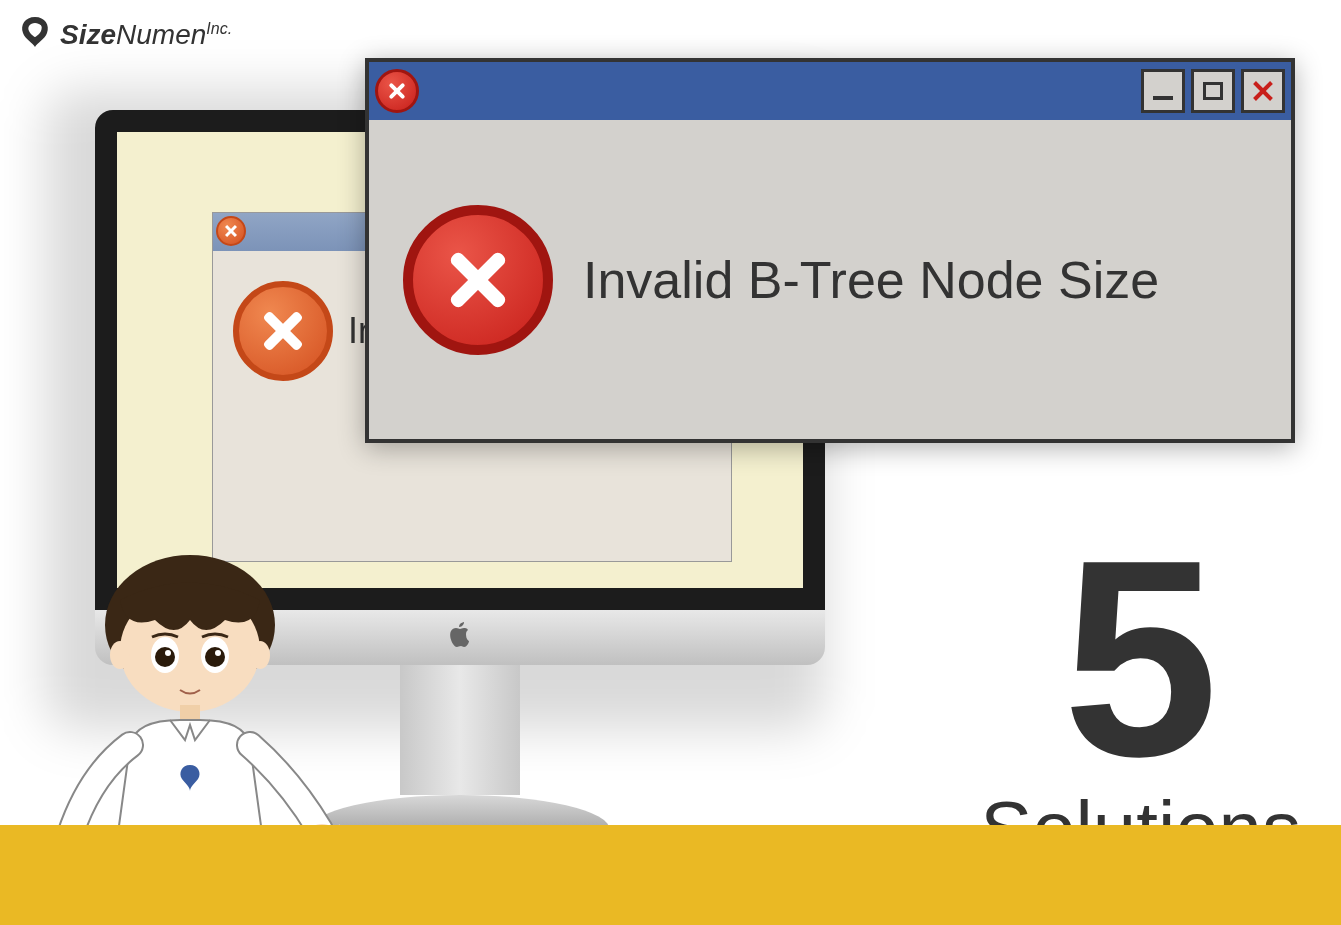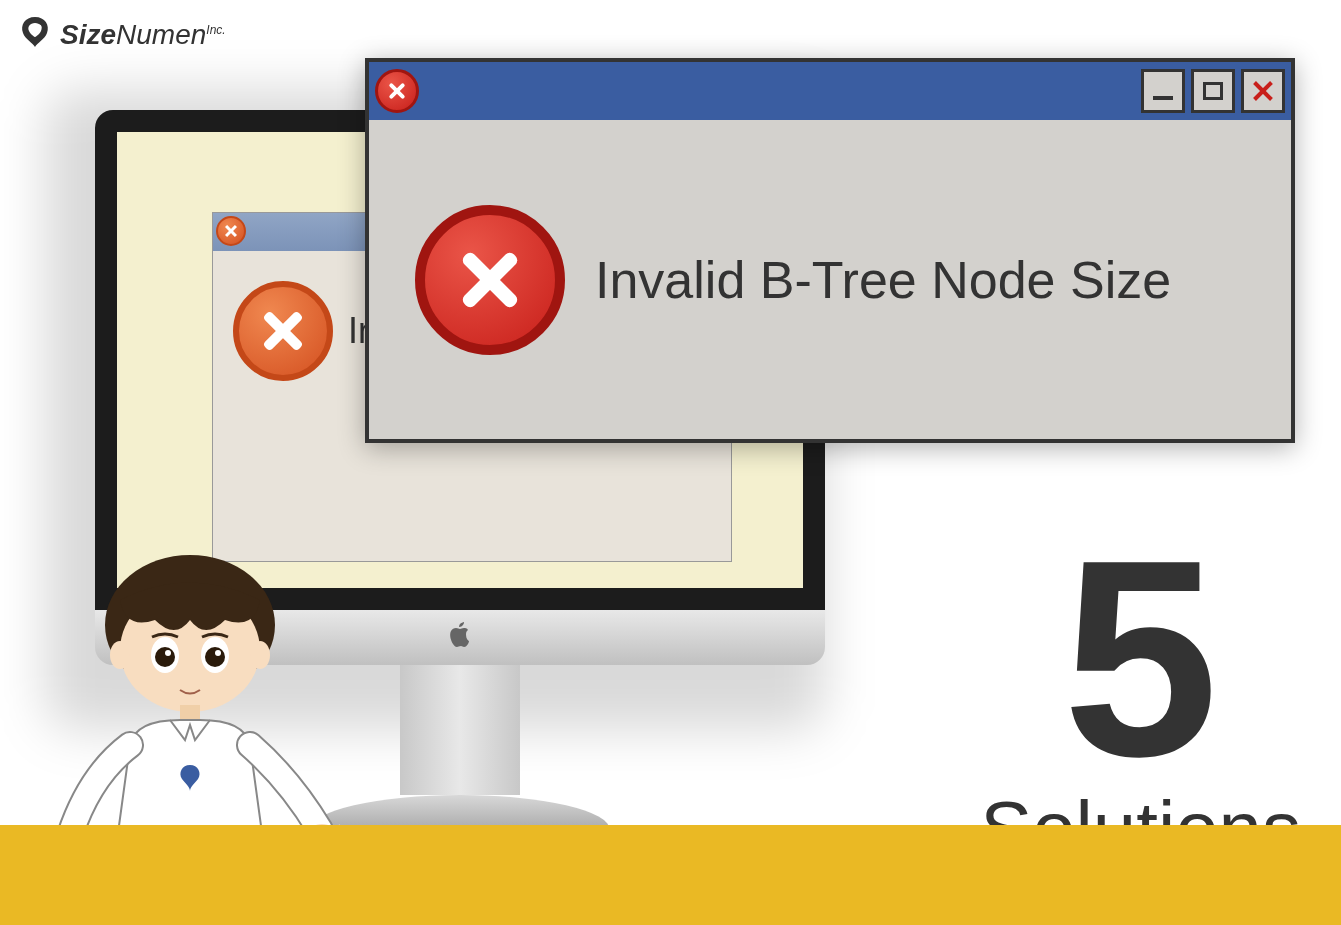--- a/index.html
+++ b/index.html
@@ -27,21 +27,21 @@
       margin-right: 5px;
     }
     .logo-text {
       font-size: 28px;
     }
     .logo-thin {
       font-weight: normal;
       text-align: right;
     }
     .logo-inc {
-      font-size: 12px;
+      font-size: 16px;
       font-weight: normal;
       vertical-align: super;
     }
     .yellow-band {
       position: absolute;
       bottom: 0;
       left: 0;
       width: 100%;
       height: 100px;
       background: #eab924;
@@ -227,21 +227,21 @@
       top: 50%; left: 50%;
       width: 24px; height: 4px;
       background: #c81f1a;
     }
     .x-btn::before { transform: translate(-50%,-50%) rotate(45deg); }
     .x-btn::after { transform: translate(-50%,-50%) rotate(-45deg); }
     .main-body {
       display: flex;
       align-items: center;
       height: calc(100% - 58px);
-      padding: 0 46px;
+      padding: 0 34px;
       gap: 30px;
     }
     .big-error-icon {
       width: 150px;
       height: 150px;
       background: radial-gradient(circle at 35% 30%, #ea5548, #c81f1a);
       border-radius: 50%;
       border: 10px solid #a01510;
       position: relative;
       flex-shrink: 0;

